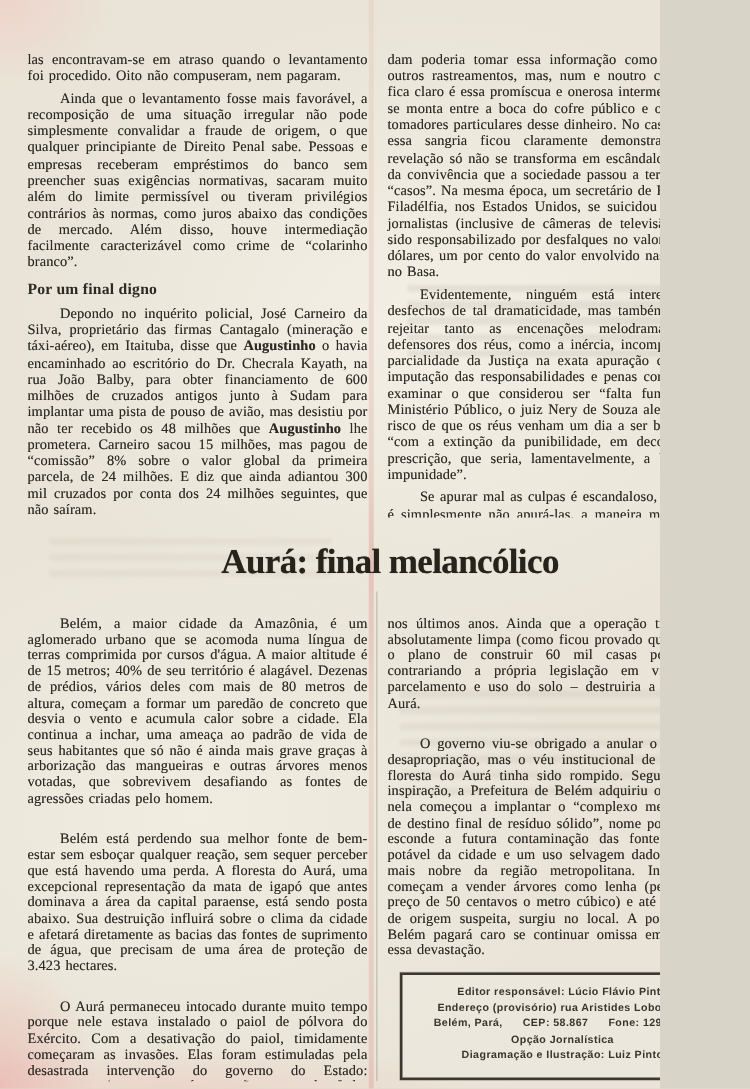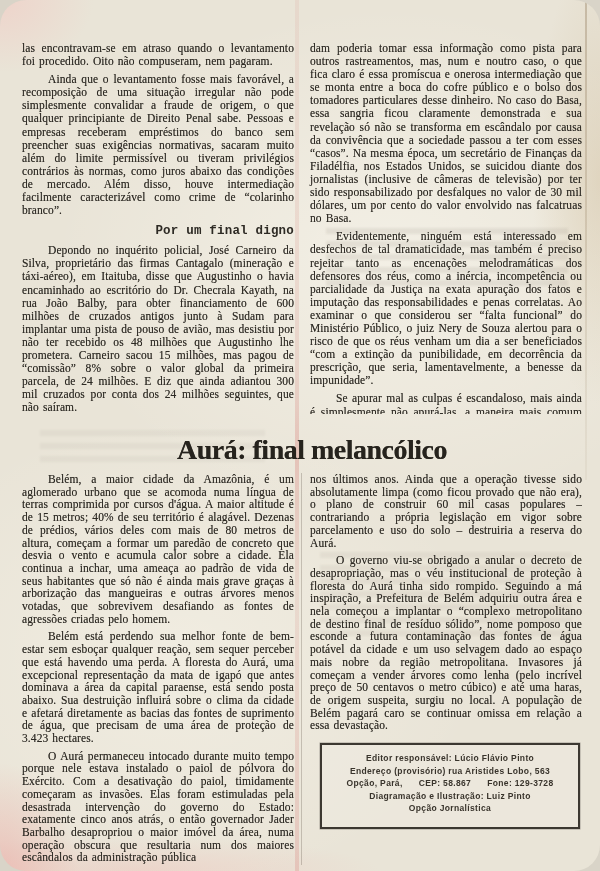--- a/index.html
+++ b/index.html
@@ -1,28 +1,27 @@
 <!DOCTYPE html>
 <html lang="pt"><head>
 <meta charset="utf-8">
 <style>
   html,body{margin:0;padding:0;}
   body{width:600px;height:871px;overflow:hidden;background:#d9d4c8;}
   .page{
-    position:relative;width:600px;height:871px;overflow:hidden;
+    position:relative;width:528px;height:871px;overflow:hidden;
     font-family:"Liberation Serif", serif;color:#2d2a24;
     background:
       radial-gradient(130px 100px at 0px 0px,   rgba(242,198,192,.55), rgba(242,198,192,0) 72%),
       radial-gradient(110px 150px at 0px 871px, rgba(236,172,166,.62), rgba(236,172,166,0) 72%),
       radial-gradient(320px 46px  at 140px 871px, rgba(238,185,178,.38), rgba(238,185,178,0) 75%),
       radial-gradient(90px 300px  at 600px 180px, rgba(205,185,150,.40), rgba(205,185,150,0) 75%),
       radial-gradient(420px 320px at 65% 30%, rgba(255,253,246,.45), rgba(255,253,246,0) 80%),
       radial-gradient(380px 300px at 30% 75%, rgba(255,252,243,.35), rgba(255,252,243,0) 80%),
       #e9e4d7;
-    border-radius: 26px;
   }
   
   .fold{position:absolute;left:295px;top:0;width:4px;height:871px;pointer-events:none;
     background:linear-gradient(to bottom,
       rgba(219,163,154,.18), rgba(219,163,154,.30) 42%,
       rgba(222,158,150,.50) 52%, rgba(219,163,154,.22) 68%, rgba(222,160,152,.42) 100%);}
   .crease-right{position:absolute;left:585px;top:0;width:2px;height:480px;pointer-events:none;
     background:linear-gradient(to bottom, rgba(150,128,98,.40), rgba(150,128,98,.08));}
   .bleed{position:absolute;pointer-events:none;filter:blur(1.3px);}
   .bleed-1{left:326px;top:228px;width:242px;height:58px;
@@ -35,26 +34,26 @@
   .top-section{position:absolute;top:42px;left:22px;width:560px;height:372px;
     display:flex;gap:16px;overflow:hidden;}
   .bottom-section{position:absolute;top:473px;left:22px;width:560px;height:392px;
     display:flex;gap:16px;overflow:hidden;}
   .bottom-section .col-right{border-left:1px solid rgba(90,80,68,.28);margin-left:-9px;padding-left:8px;}
   .col{flex:1 1 0;min-width:0;}
 
   .p{margin:0 0 5px 0;text-align:justify;text-indent:26px;
      font-size:11.5px;line-height:13.1px;letter-spacing:.1px;word-spacing:1px;
      text-shadow:0 0 .4px rgba(45,42,36,.55);}
-  .bottom-section .p{line-height:12.7px;}
+  .bottom-section .p{line-height:12.7px;margin-top:20px;}
   .noindent{text-indent:0;}
-  .p b{font-weight:normal;}
+  .p b{font-weight:bold;}
 
-  .subhead{font-family:Liberation Mono, monospace;font-weight:bold;
-    font-size:12.5px;text-align:right;margin:7px 0 6px 0;letter-spacing:.2px;}
+  .subhead{font-family:Liberation Serif, serif;font-weight:bold;
+    font-size:12.5px;text-align:left;margin:7px 0 6px 0;letter-spacing:.2px;}
 
   .headline{position:absolute;top:415px;left:0;width:600px;margin:12px;text-align:center;
     font-family:"Liberation Serif", serif;font-weight:bold;font-size:28px;line-height:46px;
     letter-spacing:-.5px;color:#26231d;text-shadow:0 0 .6px rgba(38,35,29,.7);}
 
   .masthead{margin:11px 2px 0 10px;border:2px solid #3c3831;background:rgba(240,236,226,.45);
     padding:7px 4px 12px 4px;box-shadow:0 0 0 .5px rgba(60,56,49,.4);}
   .masthead-title{font-family:"Liberation Serif", serif;font-size:24px;letter-spacing:.5px;
     text-align:center;color:#2a2620;margin:2px 0 10px 0;text-shadow:0 0 .5px rgba(42,38,32,.6);}
   .masthead-lines{font-family:"Liberation Sans", sans-serif;font-weight:bold;font-size:8.5px;
@@ -96,21 +95,21 @@
       <p class="p">O Aurá permaneceu intocado durante muito tempo porque nele estava instalado o paiol de pólvora do Exército. Com a desativação do paiol, timidamente começaram as invasões. Elas foram estimuladas pela desastrada intervenção do governo do Estado: exatamente cinco anos atrás, o então governador Jader Barbalho desapropriou o maior imóvel da área, numa operação obscura que resultaria num dos maiores escândalos da administração pública</p>
     </div>
     <div class="col col-right">
       <p class="p noindent">nos últimos anos. Ainda que a operação tivesse sido absolutamente limpa (como ficou provado que não era), o plano de construir 60 mil casas populares – contrariando a própria legislação em vigor sobre parcelamento e uso do solo – destruiria a reserva do Aurá.</p>
       <p class="p">O governo viu-se obrigado a anular o decreto de desapropriação, mas o véu institucional de proteção à floresta do Aurá tinha sido rompido. Seguindo a má inspiração, a Prefeitura de Belém adquiriu outra área e nela começou a implantar o “complexo metropolitano de destino final de resíduo sólido”, nome pomposo que esconde a futura contaminação das fontes de água potável da cidade e um uso selvagem dado ao espaço mais nobre da região metropolitana. Invasores já começam a vender árvores como lenha (pelo incrível preço de 50 centavos o metro cúbico) e até uma haras, de origem suspeita, surgiu no local. A população de Belém pagará caro se continuar omissa em relação a essa devastação.</p>
 
       <div class="masthead">
         <div class="masthead-lines">
           <div>Editor responsável: Lúcio Flávio Pinto</div>
           <div>Endereço (provisório) rua Aristides Lobo, 563</div>
-          <div class="masthead-row"><span>Opção, Pará,</span><span>CEP: 58.867</span><span>Fone: 129-3728</span></div>
+          <div class="masthead-row"><span>Belém, Pará,</span><span>CEP: 58.867</span><span>Fone: 129-3728</span></div>
+          <div>Opção Jornalística</div>
           <div>Diagramação e Ilustração: Luiz Pinto</div>
-          <div>Opção Jornalística</div>
         </div>
       </div>
     </div>
   </section>
 
 </div>
 
 </body></html>

